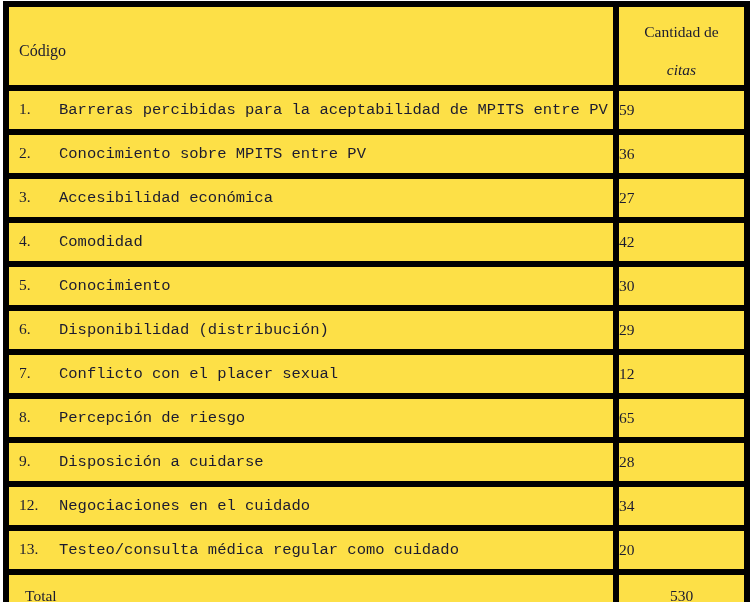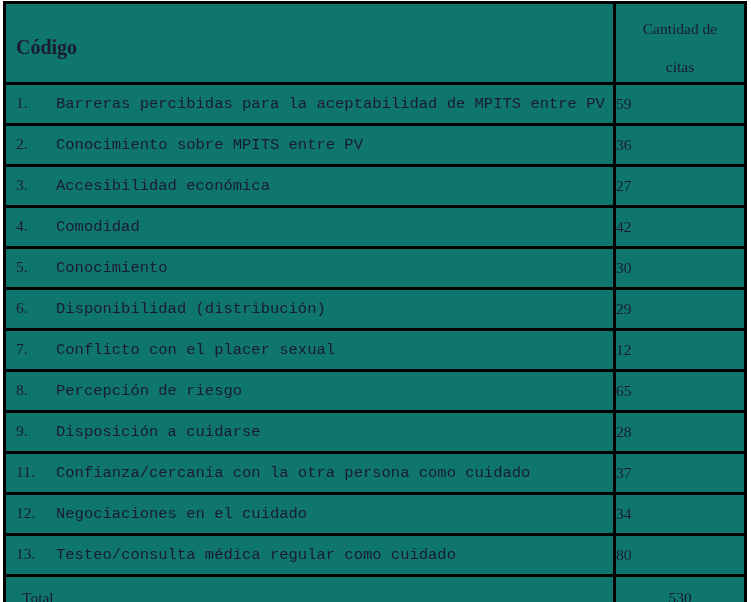--- a/index.html
+++ b/index.html
@@ -27,22 +27,22 @@
     border-collapse: collapse;
     width: 741px;
     margin-left: 3px;
     margin-top: 1px;
     table-layout: fixed;
     background: #ffffff;
   }
 
   table.codes-table td,
   table.codes-table th {
-    border: 3px solid #000000;
-    background: #0f766e;
+    border: 6px solid #000000;
+    background: #fde047;
     padding: 0;
     vertical-align: middle;
     font-weight: normal;
     font-size: 15.5px;
     line-height: 1.25;
     color: #1b1b30;
   }
 
   col.col-label { width: 610px; }
   col.col-count { width: 131px; }
@@ -52,36 +52,36 @@
     height: 78px;
     border-bottom: 1px solid #3a3a3a;
   }
   th.header-label {
     text-align: left;
     vertical-align: top;
   }
   th.header-label .hdr-text {
     display: block;
     padding: 9px 0 0 10px;
-    font-size: 20px;
-    font-weight: bold;
+    font-size: 16px;
   }
   th.header-count {
     text-align: center;
     vertical-align: top;
   }
   th.header-count .hdr-line1 {
     display: block;
     padding-top: 9px;
     font-size: 15.5px;
   }
   th.header-count .hdr-line2 {
     display: block;
     padding-top: 19px;
     font-size: 15.5px;
+    font-style: italic;
   }
 
   
   tr.data-row td { height: 38px; }
 
   td.cell-label {
     text-align: left;
     position: relative;
   }
   td.cell-label .item {
@@ -227,48 +227,39 @@
         <td class="cell-label">
           <span class="item">
             <span class="item-num">9.</span>
             <span class="item-text">Disposición a cuidarse</span>
           </span>
         </td>
         <td class="cell-count">28</td>
       </tr>
 
 
-      <tr class="data-row">
-        <td class="cell-label">
-          <span class="item">
-            <span class="item-num">11.</span>
-            <span class="item-text">Confianza/cercanía con la otra persona como cuidado</span>
-          </span>
-        </td>
-        <td class="cell-count">37</td>
-      </tr>
 
       <tr class="data-row">
         <td class="cell-label">
           <span class="item">
             <span class="item-num">12.</span>
             <span class="item-text">Negociaciones en el cuidado</span>
           </span>
         </td>
         <td class="cell-count">34</td>
       </tr>
 
       <tr class="data-row">
         <td class="cell-label">
           <span class="item">
             <span class="item-num">13.</span>
             <span class="item-text">Testeo/consulta médica regular como cuidado</span>
           </span>
         </td>
-        <td class="cell-count">80</td>
+        <td class="cell-count">20</td>
       </tr>
 
       <tr class="total-row">
         <td class="cell-label">
           <span class="total-text">Total</span>
         </td>
         <td class="cell-count">530</td>
       </tr>
 
     </tbody>

